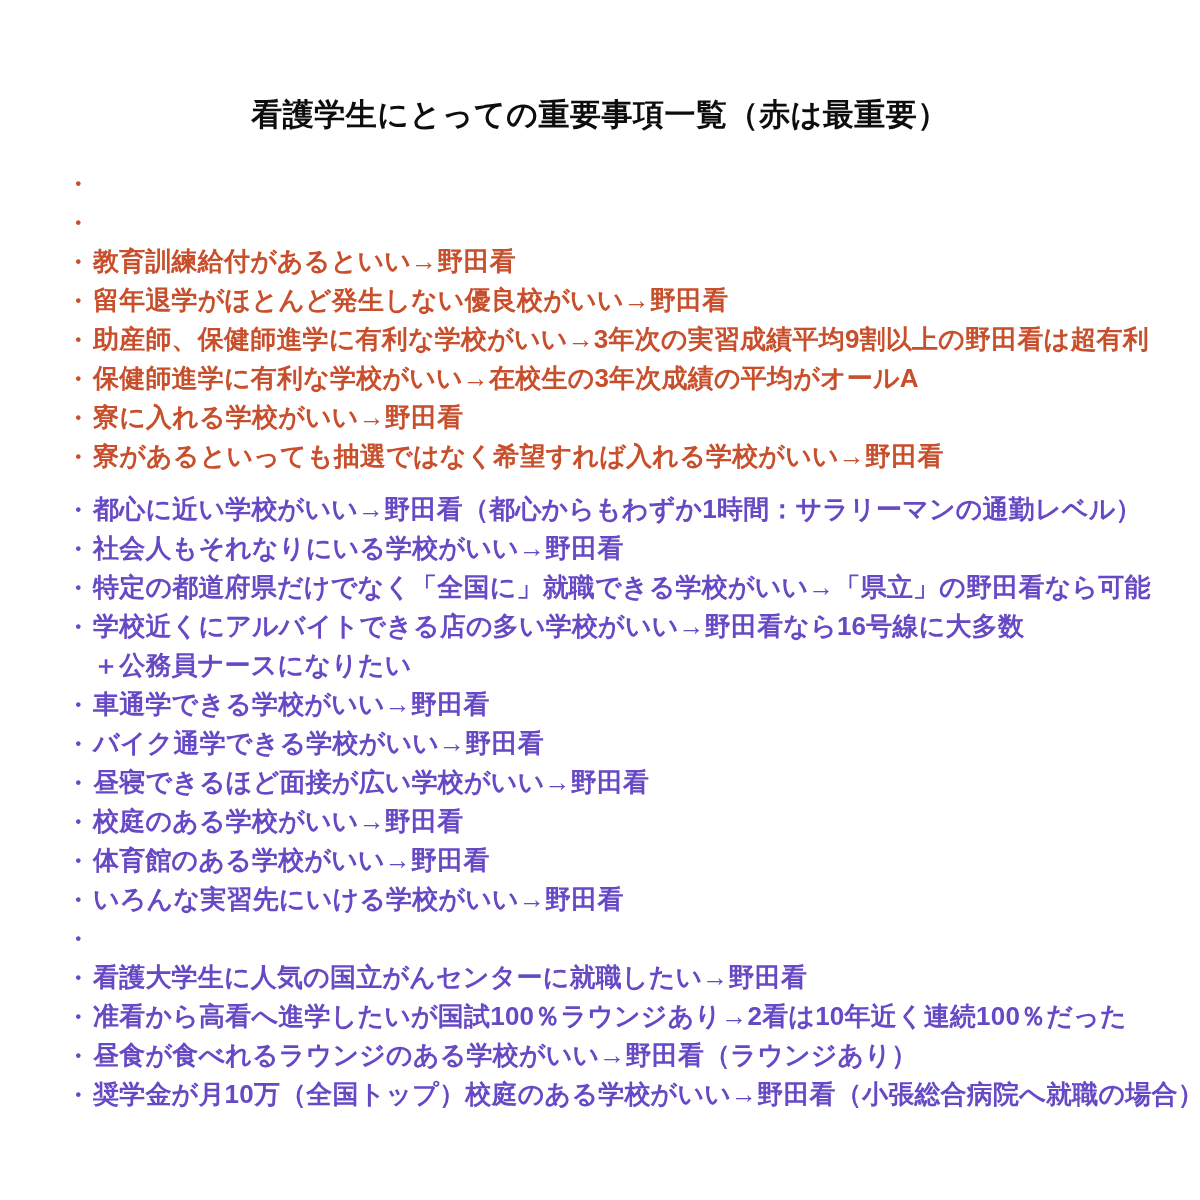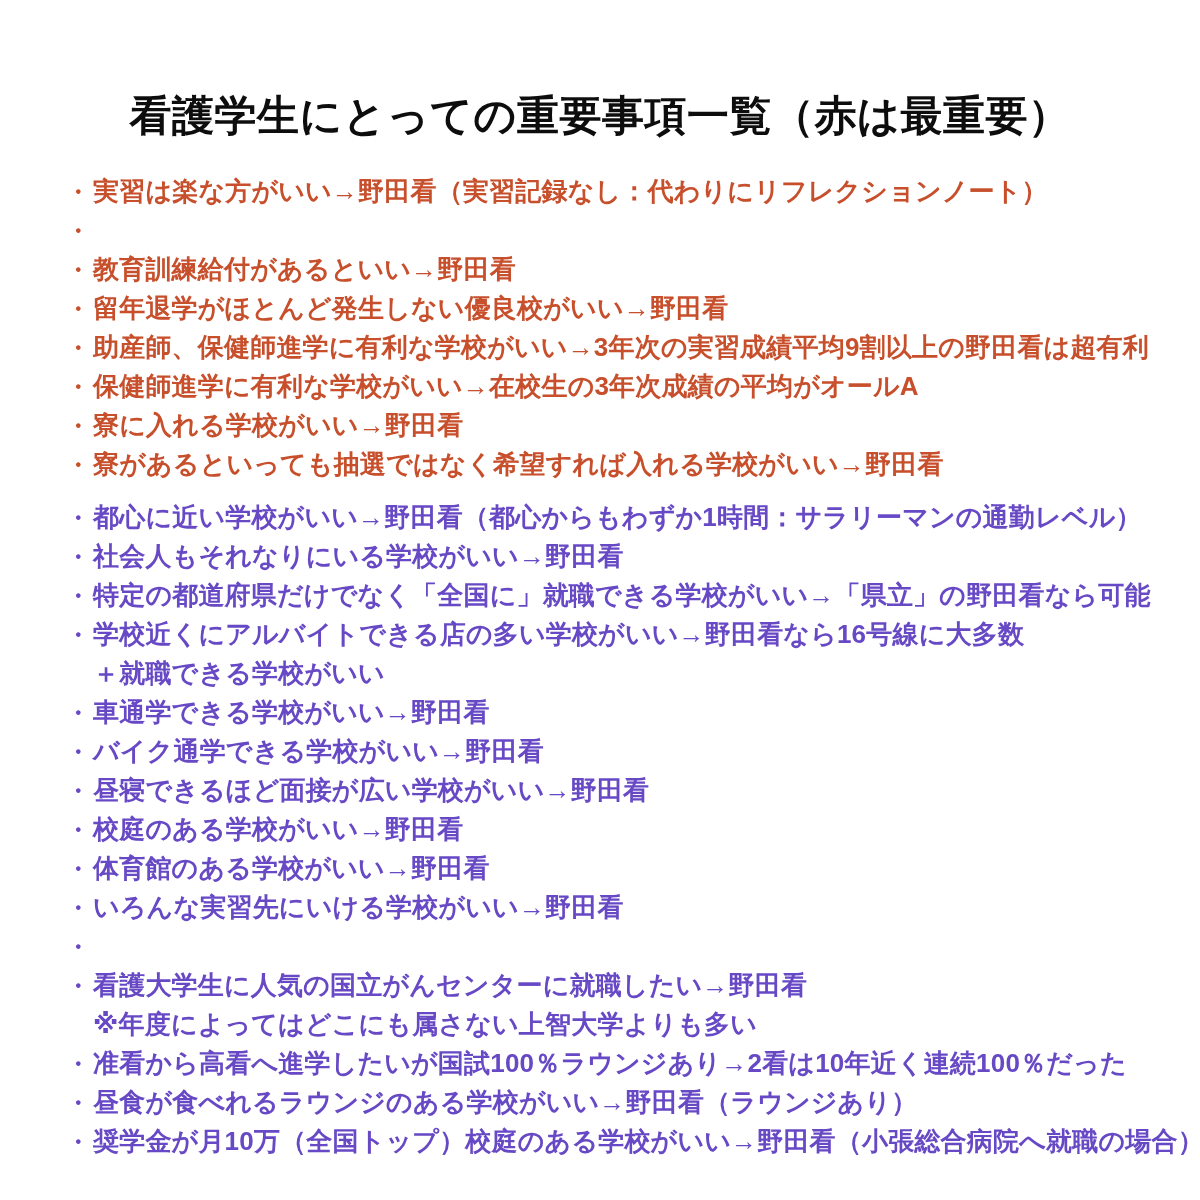--- a/index.html
+++ b/index.html
@@ -10,24 +10,24 @@
   .page {
     position: relative;
     width: 1200px;
     height: 1200px;
     background: #ffffff;
     overflow: hidden;
     font-family: "Liberation Sans", "DejaVu Sans", sans-serif;
     font-weight: bold;
   }
   .title {
-    margin: 0;
+    margin: 6px;
     padding-top: 88px;
     text-align: center;
-    font-size: 42px;
+    font-size: 31px;
     letter-spacing: 0.5px;
     color: #0d0d0d;
   }
   .list {
     margin: 28px 30px 0 66px;
   }
   .section + .section {
     margin-top: 14px;
   }
   .row {
@@ -50,21 +50,20 @@
 </style>
 </head>
 <body>
 
 <div class="page" style="background: rgb(255, 255, 255);">
   <h1 class="title" style="color: rgb(13, 13, 13);">看護学生にとっての重要事項一覧（赤は最重要）</h1>
   <div class="list">
       <div class="section" style="color: rgb(199, 79, 43);">
         <div class="row">
     <span class="bullet">・</span>
-    <span class="row-text">実習は楽な方がいい→野田看（実習記録なし：代わりにリフレクションノート）</span>
   </div>
         <div class="row">
     <span class="bullet">・</span>
   </div>
         <div class="row">
     <span class="bullet">・</span>
     <span class="row-text">教育訓練給付があるといい→野田看</span>
   </div>
         <div class="row">
     <span class="bullet">・</span>
@@ -99,21 +98,21 @@
         <div class="row">
     <span class="bullet">・</span>
     <span class="row-text">特定の都道府県だけでなく「全国に」就職できる学校がいい→「県立」の野田看なら可能</span>
   </div>
         <div class="row">
     <span class="bullet">・</span>
     <span class="row-text">学校近くにアルバイトできる店の多い学校がいい→野田看なら16号線に大多数</span>
   </div>
         <div class="row">
     <span class="bullet"></span>
-    <span class="row-text">＋就職できる学校がいい</span>
+    <span class="row-text">＋公務員ナースになりたい</span>
   </div>
         <div class="row">
     <span class="bullet">・</span>
     <span class="row-text">車通学できる学校がいい→野田看</span>
   </div>
         <div class="row">
     <span class="bullet">・</span>
     <span class="row-text">バイク通学できる学校がいい→野田看</span>
   </div>
         <div class="row">
@@ -133,24 +132,20 @@
     <span class="row-text">いろんな実習先にいける学校がいい→野田看</span>
   </div>
         <div class="row">
     <span class="bullet">・</span>
   </div>
         <div class="row">
     <span class="bullet">・</span>
     <span class="row-text">看護大学生に人気の国立がんセンターに就職したい→野田看</span>
   </div>
         <div class="row">
-    <span class="bullet"></span>
-    <span class="row-text">※年度によってはどこにも属さない上智大学よりも多い</span>
-  </div>
-        <div class="row">
     <span class="bullet">・</span>
     <span class="row-text">准看から高看へ進学したいが国試100％ラウンジあり→2看は10年近く連続100％だった</span>
   </div>
         <div class="row">
     <span class="bullet">・</span>
     <span class="row-text">昼食が食べれるラウンジのある学校がいい→野田看（ラウンジあり）</span>
   </div>
         <div class="row">
     <span class="bullet">・</span>
     <span class="row-text">奨学金が月10万（全国トップ）校庭のある学校がいい→野田看（小張総合病院へ就職の場合）</span>

